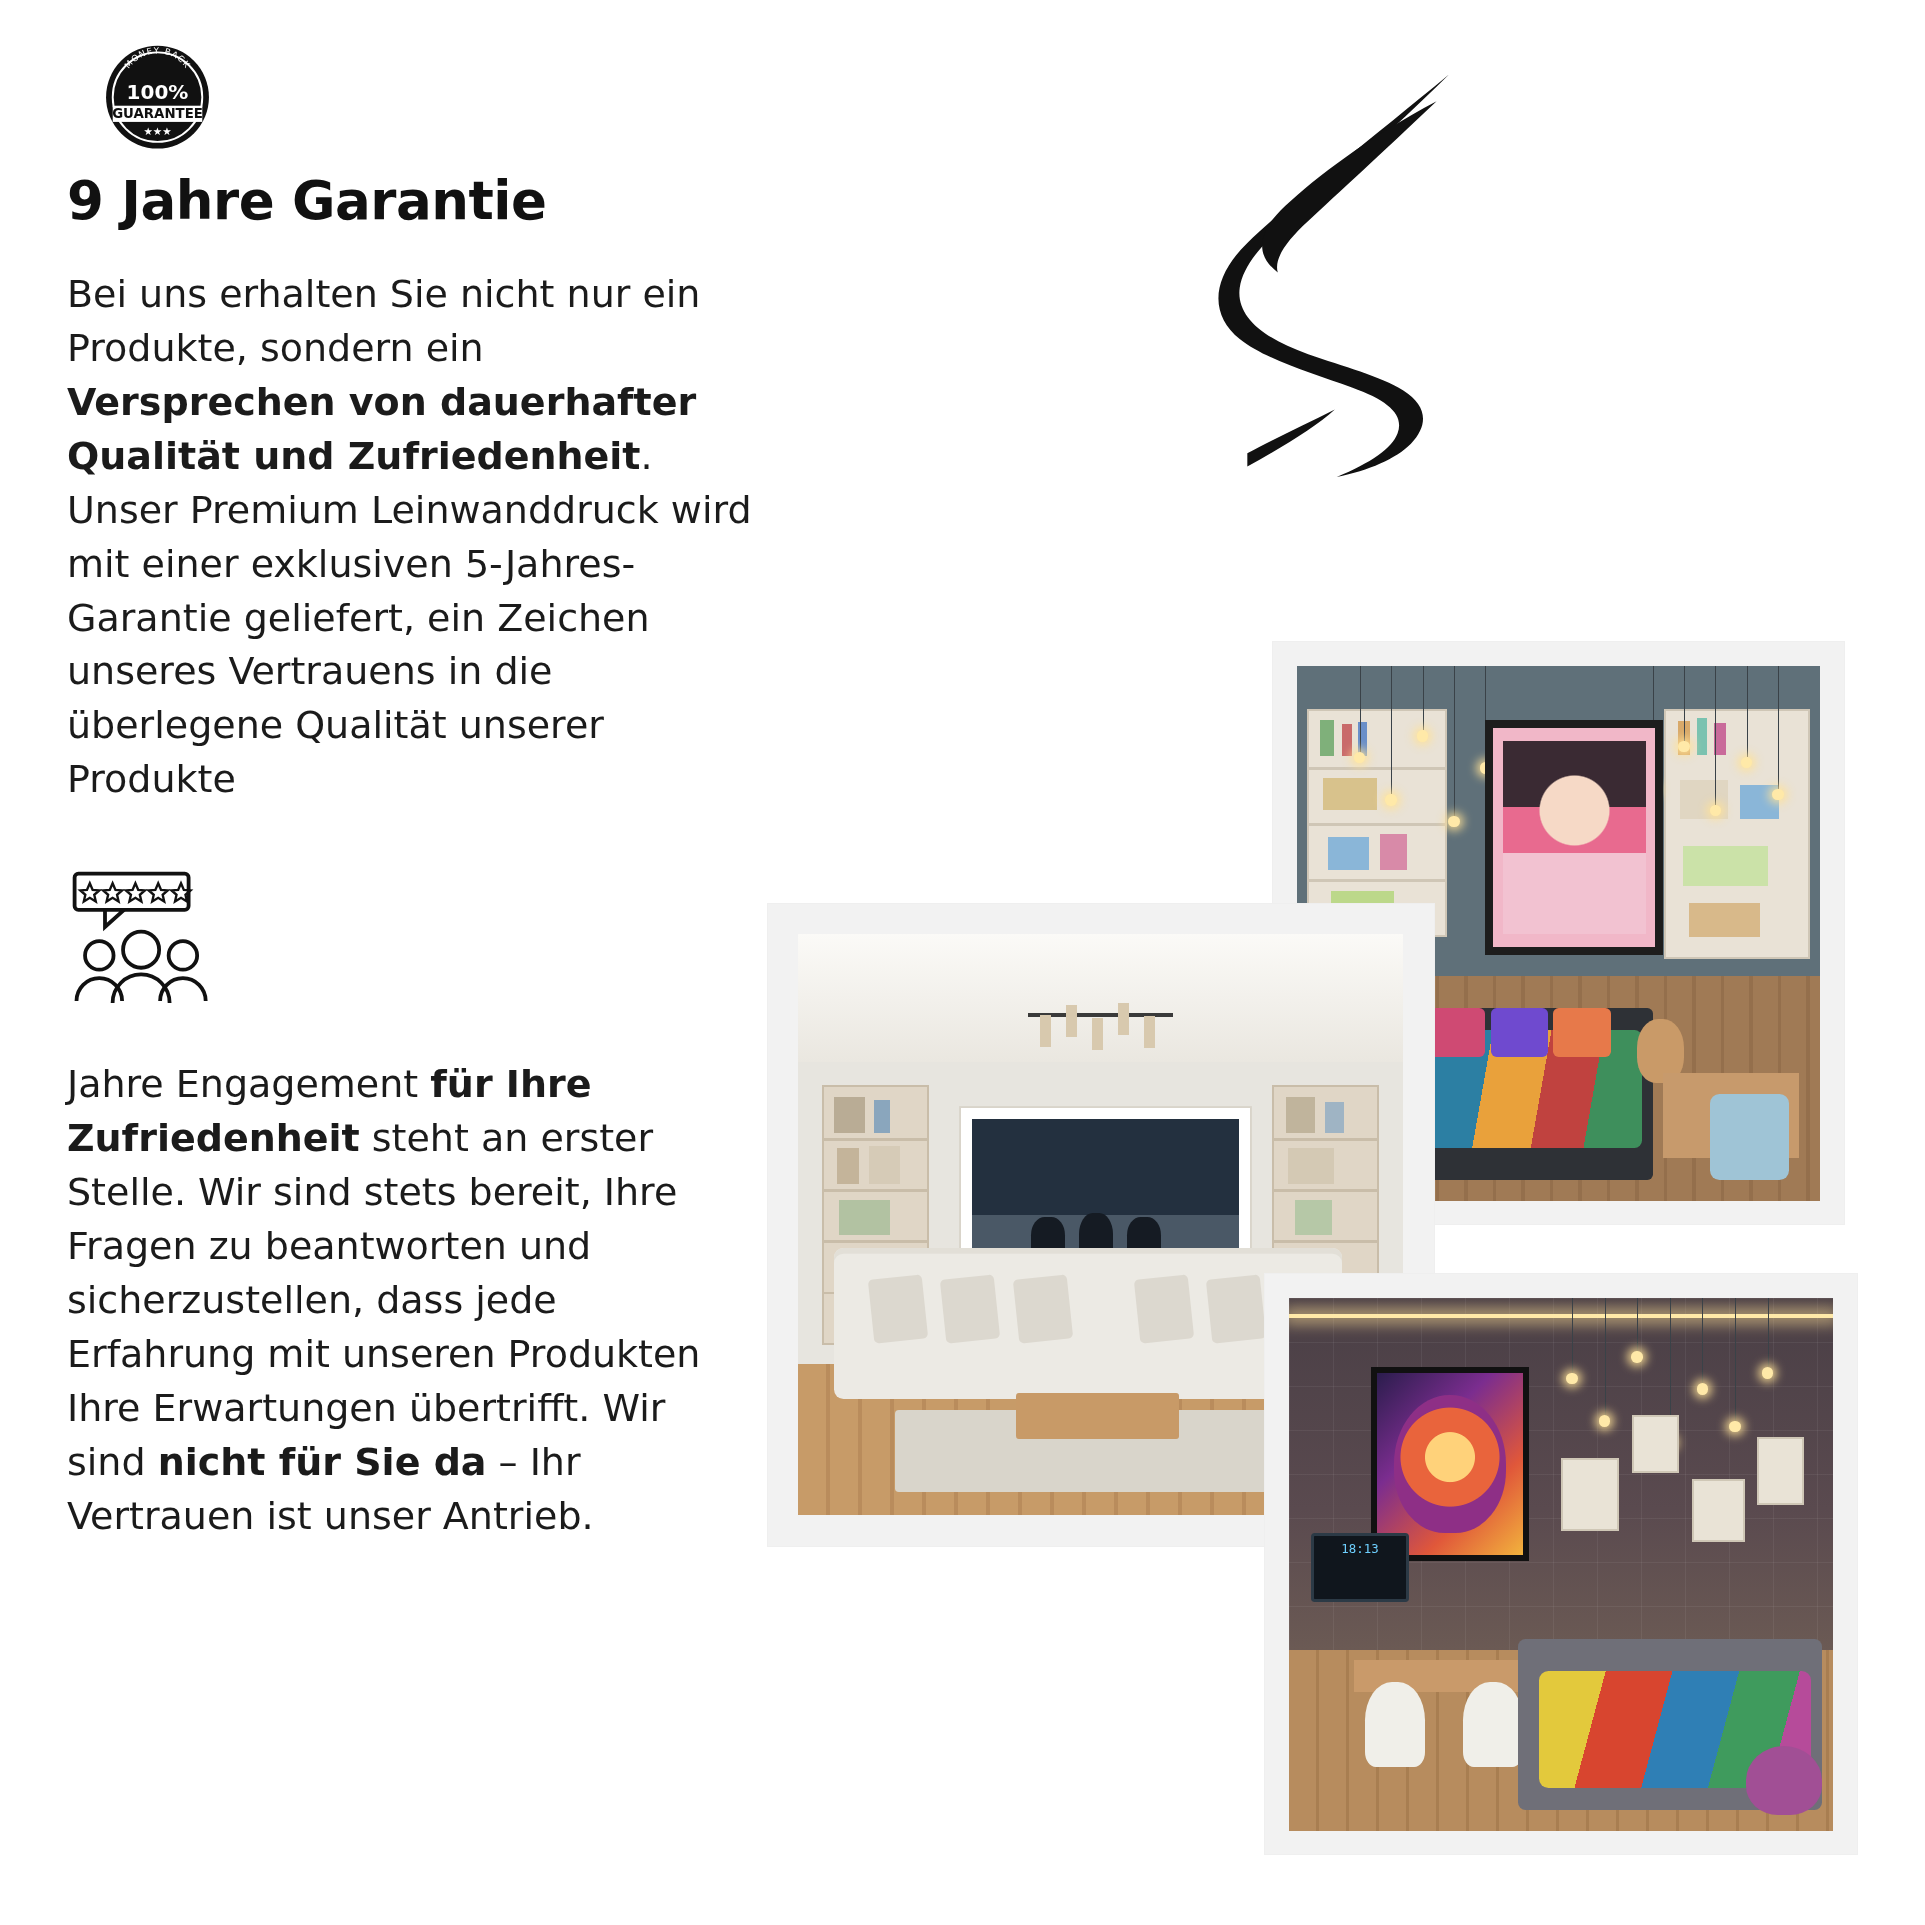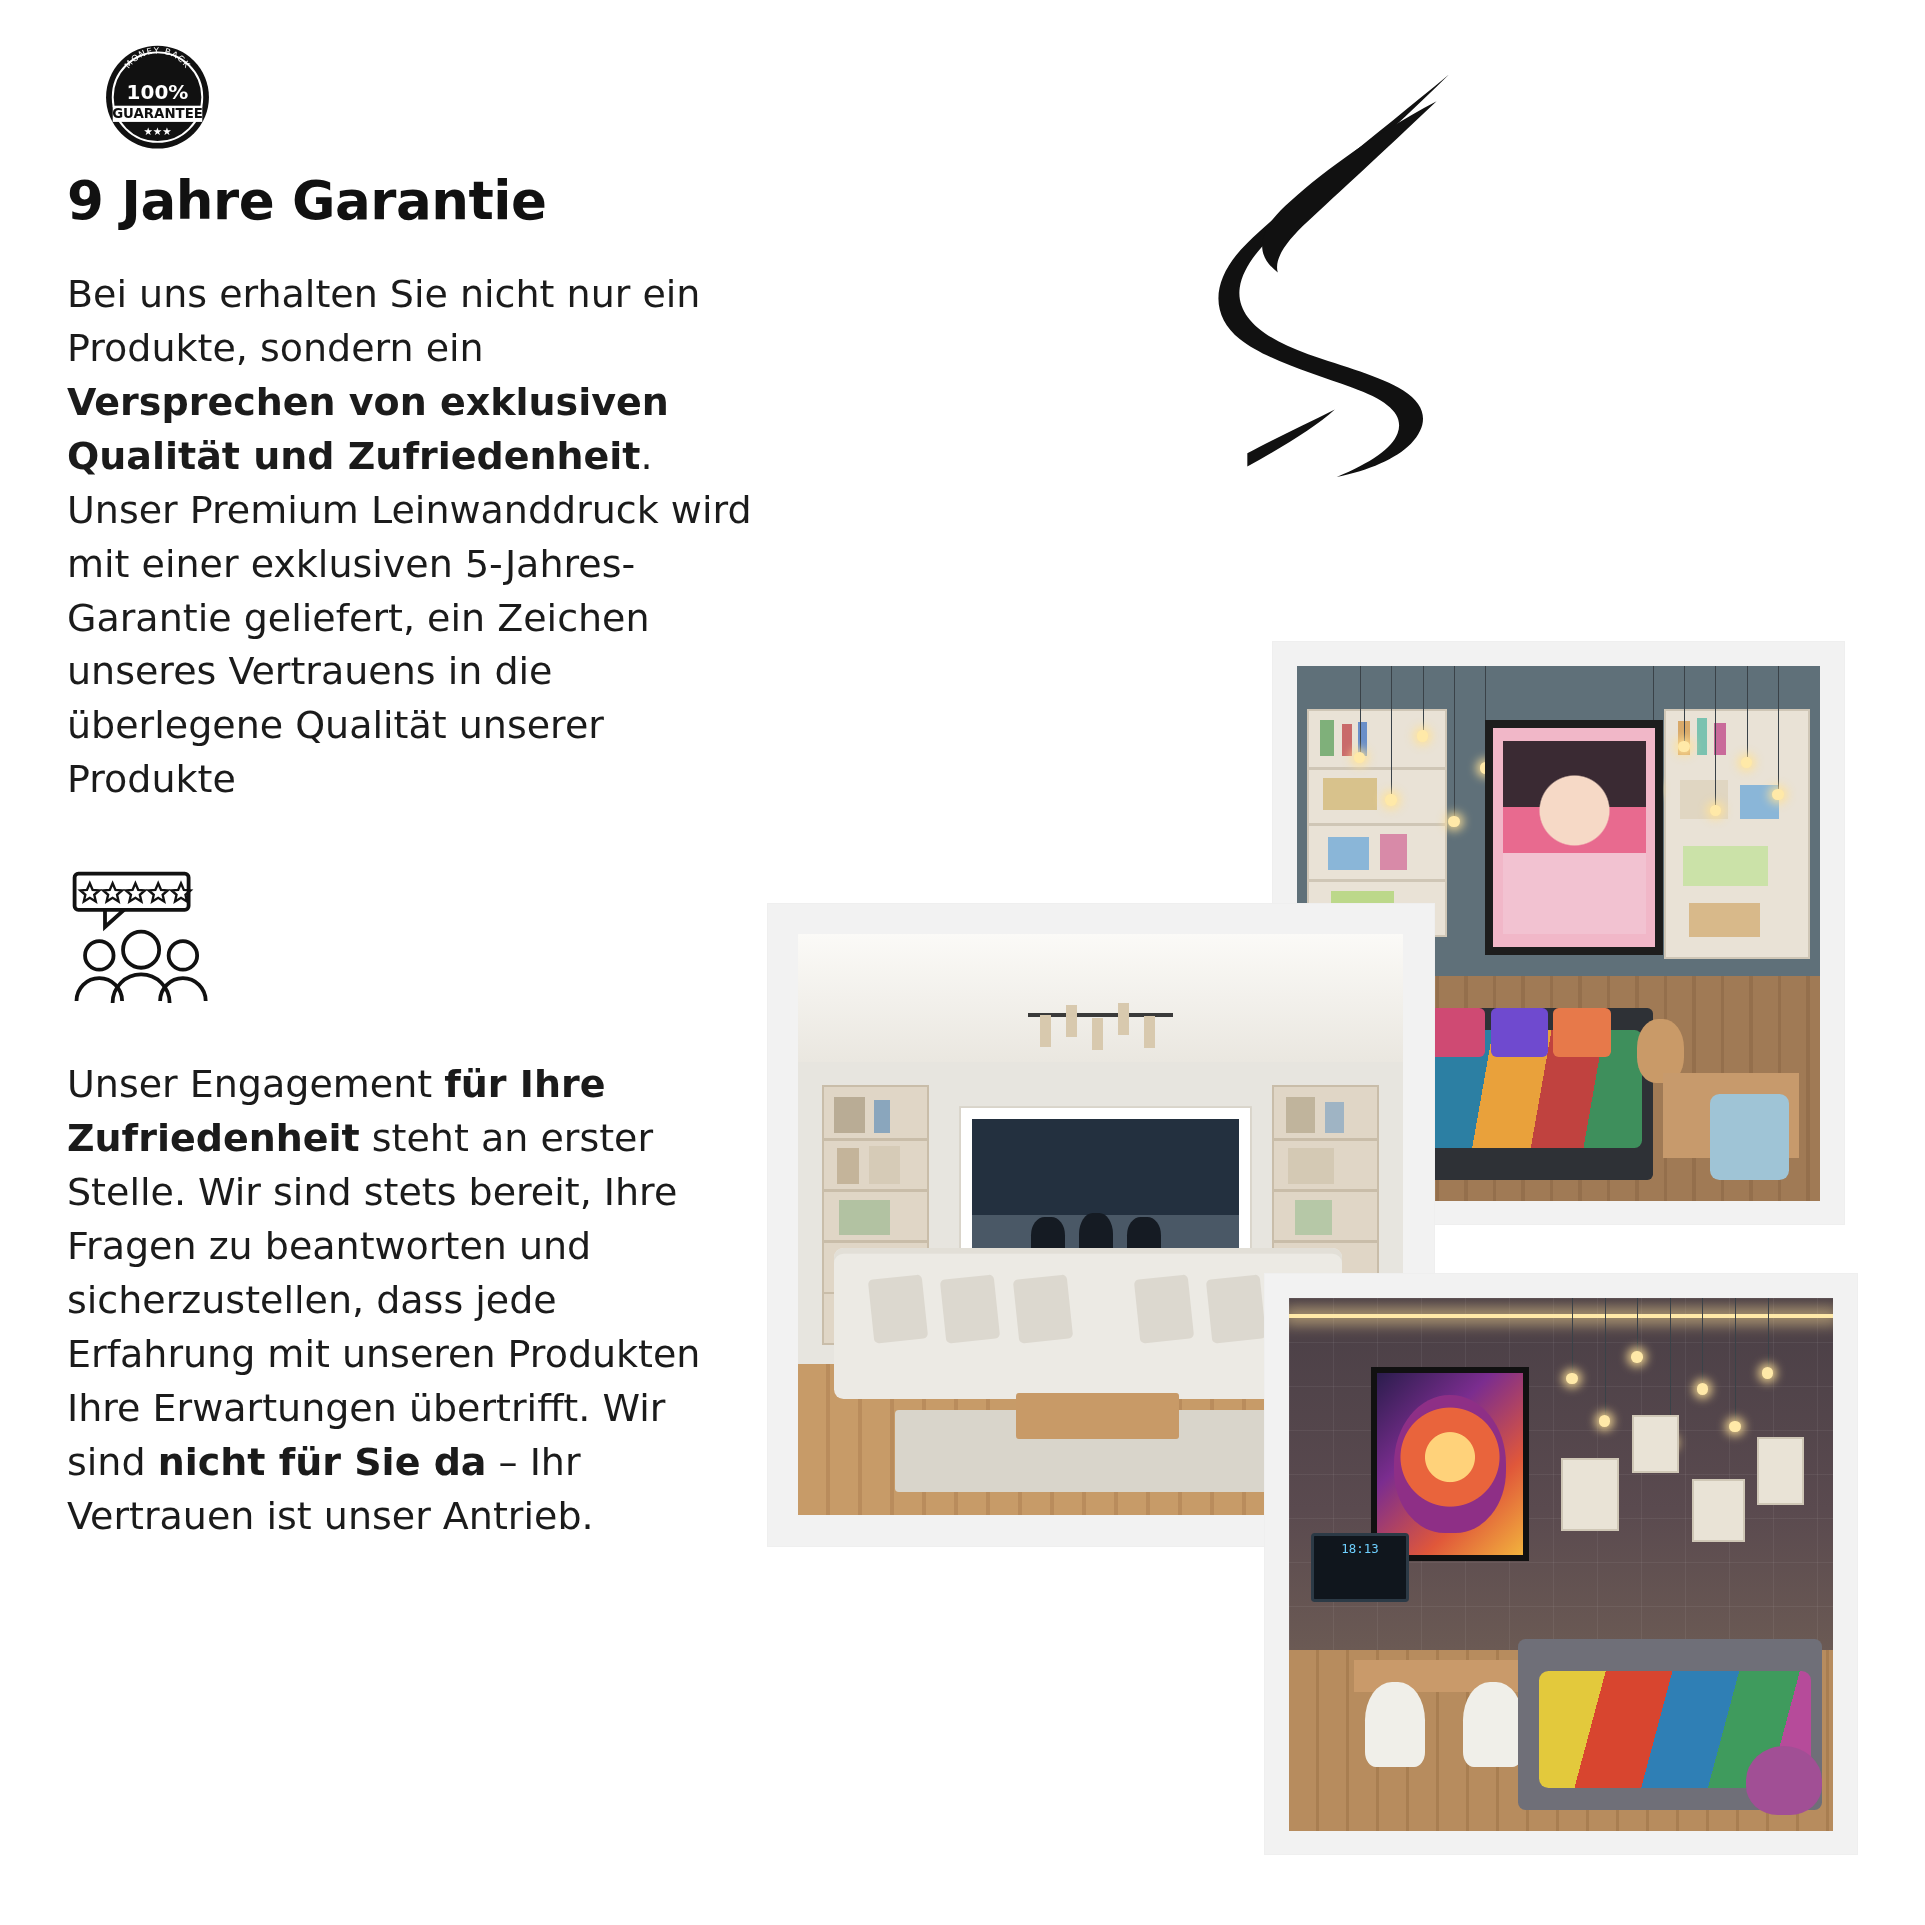--- a/index.html
+++ b/index.html
@@ -232,21 +232,21 @@
           <text y="2" text-anchor="middle" fill="#ffffff" font-size="21" font-weight="bold" font-family="DejaVu Sans">100%</text>
           <rect x="-47" y="9" width="94" height="17" fill="#ffffff"></rect>
           <text y="22" text-anchor="middle" fill="#111111" font-size="14" font-weight="bold" font-family="DejaVu Sans">GUARANTEE</text>
           <text y="40" text-anchor="middle" fill="#ffffff" font-size="11" font-family="DejaVu Sans">★★★</text>
         </g>
       </svg>
     </div>
 
     <div class="block-guarantee">
       <h2 class="section-title">9 Jahre Garantie</h2>
-      <p class="body-text"><span>Bei uns erhalten Sie nicht nur ein Produkte, sondern ein </span><b>Versprechen von exklusiven Qualität und Zufriedenheit</b><span>. Unser Premium Leinwanddruck wird mit einer exklusiven 5-Jahres-Garantie geliefert, ein Zeichen unseres Vertrauens in die überlegene Qualität unserer Produkte</span></p>
+      <p class="body-text"><span>Bei uns erhalten Sie nicht nur ein Produkte, sondern ein </span><b>Versprechen von dauerhafter Qualität und Zufriedenheit</b><span>. Unser Premium Leinwanddruck wird mit einer exklusiven 5-Jahres-Garantie geliefert, ein Zeichen unseres Vertrauens in die überlegene Qualität unserer Produkte</span></p>
     </div>
 
     <div class="icon-reviews">
       <svg width="171" height="152" viewBox="0 0 180 160" aria-hidden="true">
         <g fill="none" stroke="#111111" stroke-width="4">
           <rect x="8" y="6" width="120" height="38" rx="4"></rect>
           <path d="M40,44 L40,62 L60,44 Z" fill="#ffffff" stroke="#111111"></path>
           <g stroke-width="2.5">
             <path d="M24 16 l3 7 7 .6 -5.3 4.6 1.6 7 -6.3-3.8 -6.3 3.8 1.6-7 -5.3-4.6 7-.6z"></path>
             <path d="M48 16 l3 7 7 .6 -5.3 4.6 1.6 7 -6.3-3.8 -6.3 3.8 1.6-7 -5.3-4.6 7-.6z"></path>
@@ -258,21 +258,21 @@
           <path d="M10,140 a24,24 0 0 1 48,0"></path>
           <circle cx="122" cy="92" r="15"></circle>
           <path d="M98,140 a24,24 0 0 1 48,0"></path>
           <circle cx="78" cy="86" r="19"></circle>
           <path d="M48,142 a30,30 0 0 1 60,0"></path>
         </g>
       </svg>
     </div>
 
     <div class="block-satisfaction">
-      <p class="body-text"><span>Unser Engagement </span><b>für Ihre Zufriedenheit</b><span> steht an erster Stelle. Wir sind stets bereit, Ihre Fragen zu beantworten und sicherzustellen, dass jede Erfahrung mit unseren Produkten Ihre Erwartungen übertrifft. Wir sind </span><b>nicht für Sie da</b><span> – Ihr Vertrauen ist unser Antrieb.</span></p>
+      <p class="body-text"><span>Jahre Engagement </span><b>für Ihre Zufriedenheit</b><span> steht an erster Stelle. Wir sind stets bereit, Ihre Fragen zu beantworten und sicherzustellen, dass jede Erfahrung mit unseren Produkten Ihre Erwartungen übertrifft. Wir sind </span><b>nicht für Sie da</b><span> – Ihr Vertrauen ist unser Antrieb.</span></p>
     </div>
   </div>
 
   <div class="logo-wrap">
     <svg class="logo-mark" viewBox="0 0 330 450" aria-hidden="true">
       <path fill="#111111" d="M268,8 C205,70 150,118 112,150 C76,181 52,206 48,232 C44,262 72,285 120,302
         C157,315 196,325 220,340 C245,356 247,376 228,396 C212,412 184,424 150,431
         C186,416 208,401 214,385 C221,366 205,351 166,337 C124,322 74,307 48,286
         C16,260 18,222 56,185 C96,146 166,92 268,8 Z"></path>
       <path fill="#111111" d="M255,36 C196,92 150,134 120,162 C96,184 84,202 88,216 C64,198 66,174 96,146

